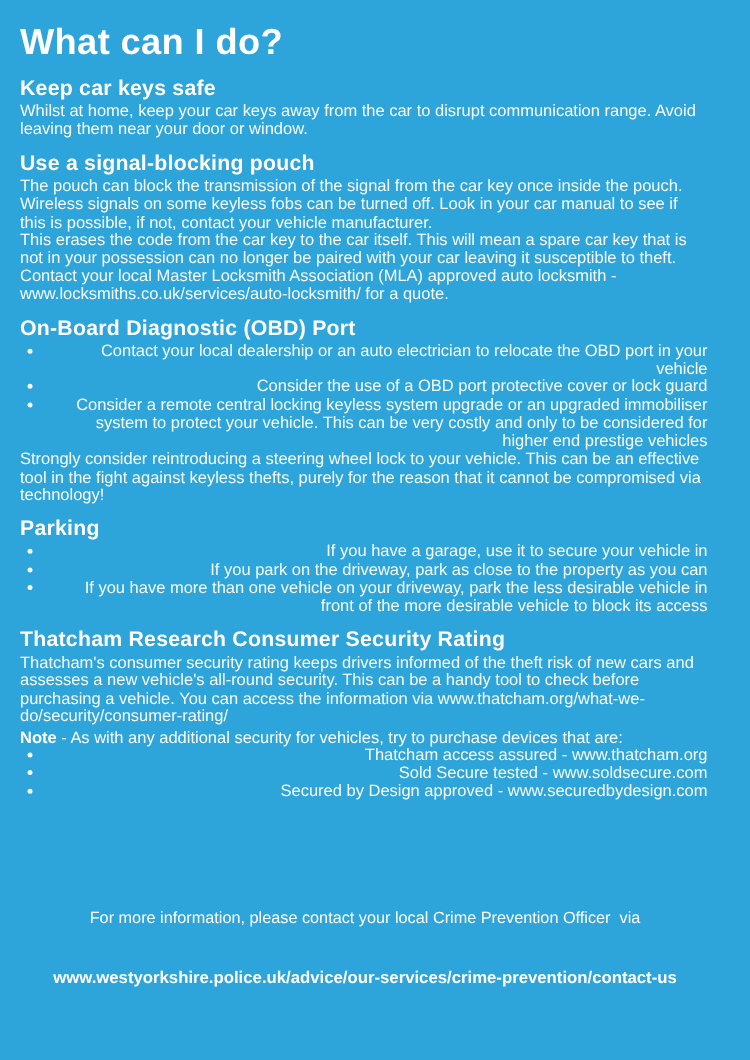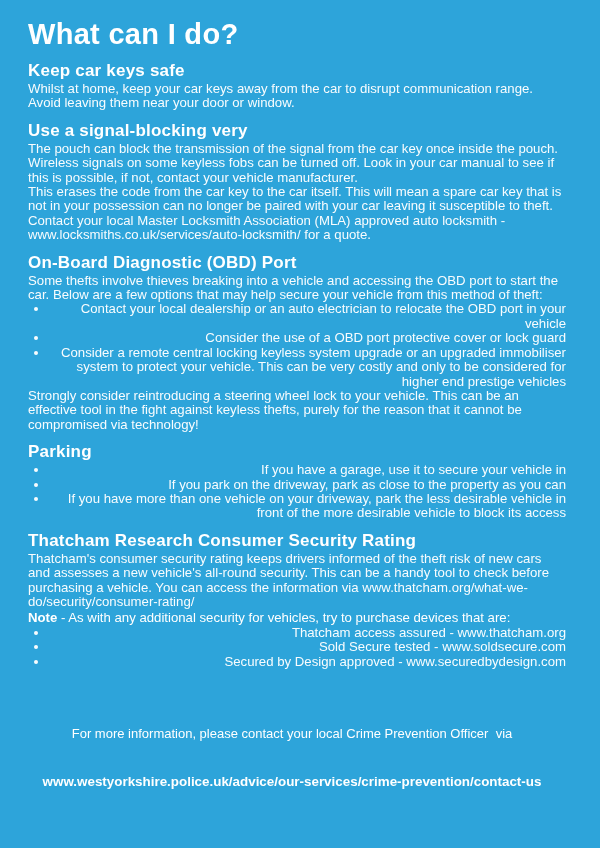--- a/index.html
+++ b/index.html
@@ -8,21 +8,21 @@
     background: #2da4da;
   }
   .page {
     position: relative;
     width: 600px;
     height: 848px;
     background: #2da4da;
     color: #ffffff;
     overflow: hidden;
     box-sizing: border-box;
-    padding: 18px 34px 0 28px;
+    padding: 18px 34px 0 16px;
   }
   h1.title {
     margin: 0 0 9px 0;
     font-size: 29px;
     font-weight: bold;
     letter-spacing: 0.3px;
     color: #ffffff;
   }
   h2.section-heading {
     margin: 10px 0 1px 0;
@@ -67,26 +67,25 @@
 </head>
 <body>
 
 <div class="page" style="background: rgb(45, 164, 218); color: rgb(255, 255, 255);">
 
   <h1 class="title">What can I do?</h1>
 
   <div id="sections">
       <h2 class="section-heading">Keep car keys safe</h2>
       <p class="section-body">Whilst at home, keep your car keys away from the car to disrupt communication range. Avoid leaving them near your door or window.</p>
-      <h2 class="section-heading">Use a signal-blocking very</h2>
+      <h2 class="section-heading">Use a signal-blocking pouch</h2>
       <p class="section-body">The pouch can block the transmission of the signal from the car key once inside the pouch.</p>
       <p class="section-body">Wireless signals on some keyless fobs can be turned off. Look in your car manual to see if this is possible, if not, contact your vehicle manufacturer.</p>
       <p class="section-body">This erases the code from the car key to the car itself. This will mean a spare car key that is not in your possession can no longer be paired with your car leaving it susceptible to theft. Contact your local Master Locksmith Association (MLA) approved auto locksmith - www.locksmiths.co.uk/services/auto-locksmith/ for a quote.</p>
       <h2 class="section-heading">On-Board Diagnostic (OBD) Port</h2>
-      <p class="section-body">Some thefts involve thieves breaking into a vehicle and accessing the OBD port to start the car. Below are a few options that may help secure your vehicle from this method of theft:</p>
       <ul class="bullets">
         <li>Contact your local dealership or an auto electrician to relocate the OBD port in your vehicle</li>
         <li>Consider the use of a OBD port protective cover or lock guard</li>
         <li>Consider a remote central locking keyless system upgrade or an upgraded immobiliser system to protect your vehicle. This can be very costly and only to be considered for higher end prestige vehicles</li>
       </ul>
       <p class="section-body">Strongly consider reintroducing a steering wheel lock to your vehicle. This can be an effective tool in the fight against keyless thefts, purely for the reason that it cannot be compromised via technology!</p>
       <h2 class="section-heading">Parking</h2>
       <ul class="bullets">
         <li>If you have a garage, use it to secure your vehicle in</li>
         <li>If you park on the driveway, park as close to the property as you can</li>

